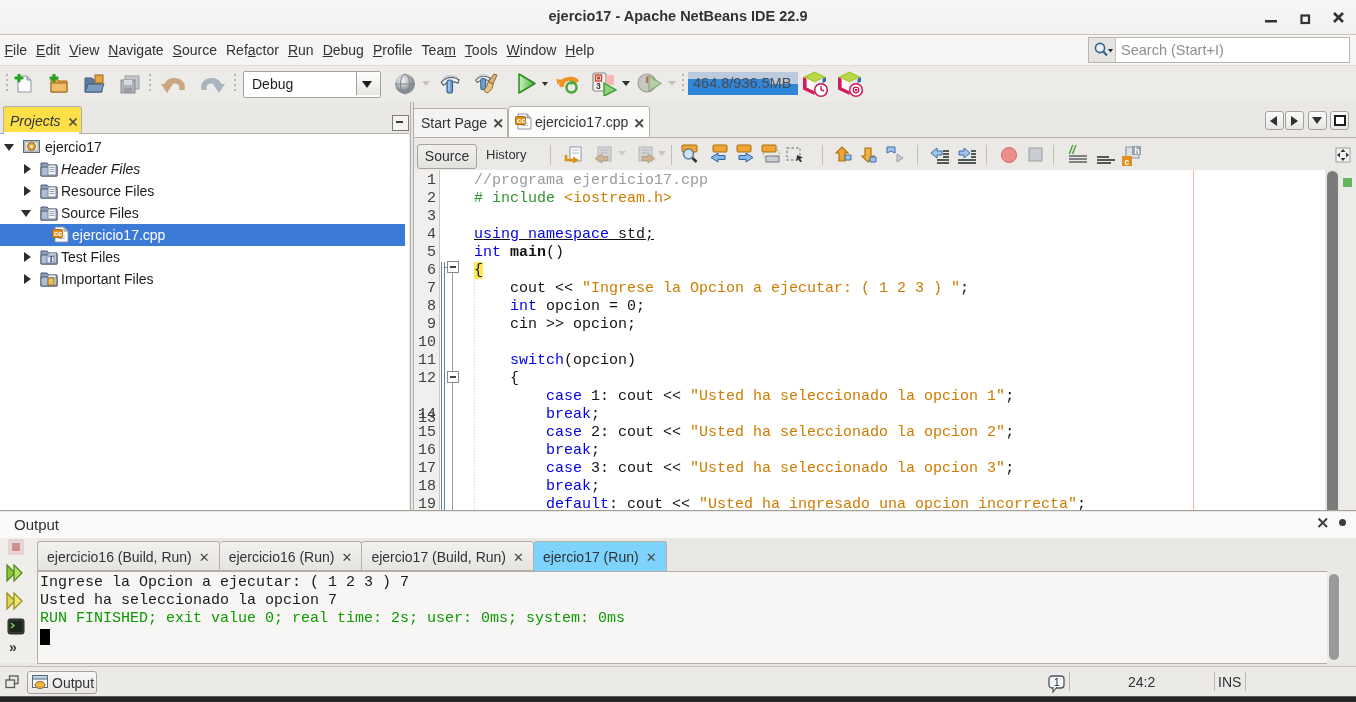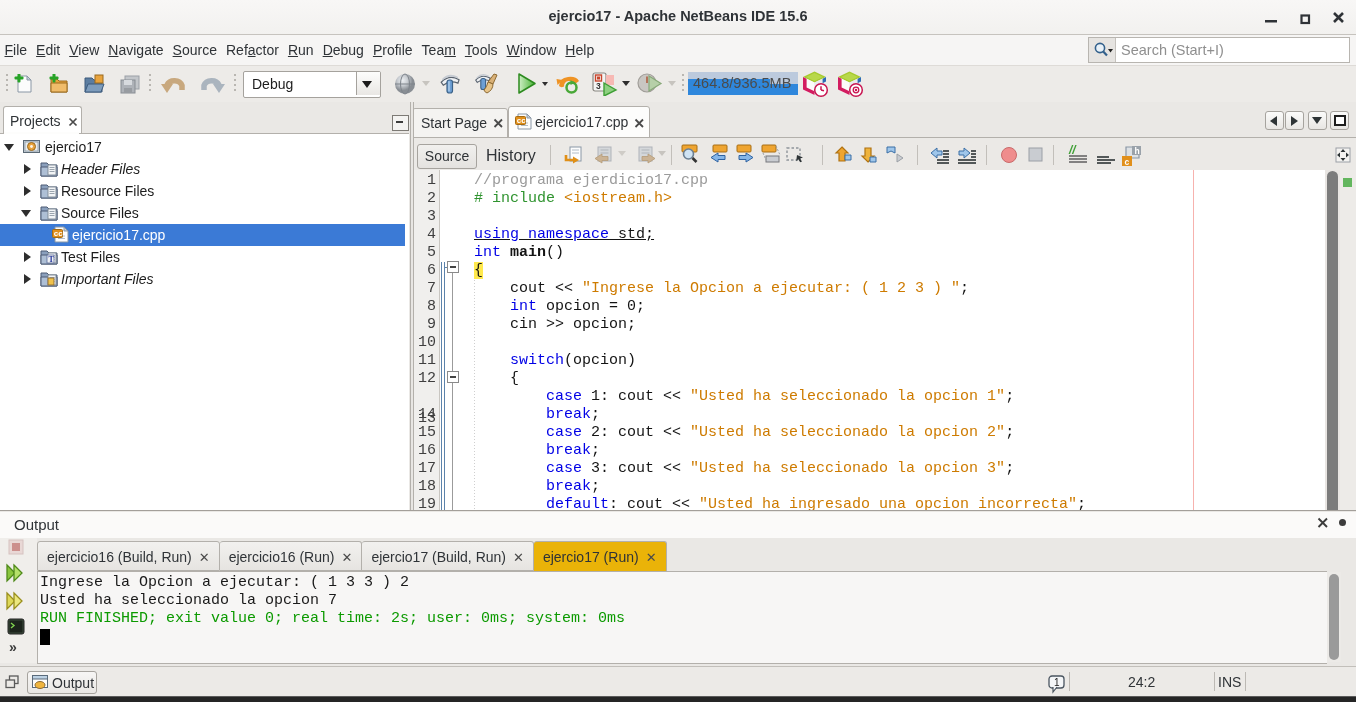--- a/index.html
+++ b/index.html
@@ -10,21 +10,21 @@
   #titlebar{left:0;top:0;width:1356px;height:34px;background:linear-gradient(#f8f7f6,#f2f1ef);
     border-bottom:1px solid #c6c3be;}
   #title{left:0;top:8px;width:1356px;text-align:center;font-weight:bold;font-size:14.5px;color:#2f3337;}
   #menubar{left:0;top:35px;width:1356px;height:30px;background:#f6f5f4;}
   .menuitem{display:inline-block;padding:7px 4.5px 0 4.5px;font-size:14px;color:#2f3337;}
   #toolbar{left:0;top:65px;width:1356px;height:36px;background:#edebe8;border-top:1px solid #dedbd7;border-bottom:1px solid #cdcac5;}
   .tsep{position:absolute;top:8px;width:3px;height:20px;
     background-image:repeating-linear-gradient(#b9b6b1 0 2px, transparent 2px 5px);background-size:2px 100%;background-repeat:no-repeat;background-position:center;}
   
   #leftpanel{left:0;top:102px;width:411px;height:408px;background:#eae8e5;}
-  #lp-tab{left:3px;top:4px;width:77px;height:28px;background:#ffffff;border:1px solid #b3b0ab;border-bottom:none;border-radius:3px 3px 0 0;}
+  #lp-tab{left:3px;top:4px;width:77px;height:28px;background:#fde047;border:1px solid #b3b0ab;border-bottom:none;border-radius:3px 3px 0 0;font-style:italic;}
   #lp-tree{left:0;top:31px;width:409px;height:377px;background:#ffffff;border-top:1px solid #b3b0ab;}
   .trow{position:absolute;left:0;width:405px;height:22px;}
   .tlabel{position:absolute;top:3px;font-size:14px;color:#1c1c1c;}
   .arrow{position:absolute;width:0;height:0;}
   .arr-down{border-left:5px solid transparent;border-right:5px solid transparent;border-top:7px solid #2e2e2e;}
   .arr-right{border-top:5px solid transparent;border-bottom:5px solid transparent;border-left:7px solid #2e2e2e;}
   
   #editor-tabs{left:411px;top:102px;width:945px;height:36px;background:#eae8e5;border-bottom:0;}
   #editor-toolbar{left:411px;top:138px;width:945px;height:32px;background:#ebe9e6;border-bottom:1px solid #cfccc7;}
   #editor{left:414px;top:170px;width:942px;height:340px;background:#ffffff;}
@@ -35,32 +35,32 @@
   .str{color:#ce7b00;}
   .cmt{color:#9b9b9b;}
   .grn{color:#309430;}
   
   #output{left:0;top:510px;width:1356px;height:156px;background:#eae8e5;border-top:1px solid #a39f9a;}
   #out-console{left:37px;top:60px;width:1289px;height:91px;background:#f7f6f5;border:1px solid #b3b0ab;border-right:none;}
   .outline{position:absolute;left:2px;font-family:"Liberation Mono",monospace;font-size:15px;line-height:18px;white-space:pre;color:#1a1a1a;}
   .otab{display:inline-block;box-sizing:border-box;height:30px;padding:7px 9px 0 9px;font-size:14px;color:#2f3337;
     background:linear-gradient(#f2f1ef,#e6e4e1);border:1px solid #b3b0ab;border-left:none;border-radius:3px 3px 0 0;vertical-align:top;}
   #outtabs .otab:first-child{border-left:1px solid #b3b0ab;}
-  .otab-active{background:#eab308;border-bottom:none;height:31px;}
+  .otab-active{background:#7dd3fc;border-bottom:none;height:31px;}
   .ox{margin-left:7px;color:#4a4a4a;font-size:13px;}
   
   #statusbar{left:0;top:666px;width:1356px;height:30px;background:#eceae7;border-top:1px solid #c2bfba;}
   #darkstrip{left:0;top:696px;width:1356px;height:6px;background:#252525;border-top:1px solid #5b5b5b;}
   .ssep{position:absolute;top:5px;width:1px;height:19px;background:#bcb9b4;}
 </style>
 </head>
 <body>
 
   <div class="abs" id="titlebar"></div>
-  <div class="abs" id="title">ejercio17 - Apache NetBeans IDE 15.6</div>
+  <div class="abs" id="title">ejercio17 - Apache NetBeans IDE 22.9</div>
   <div class="abs" id="winbtns" style="left:1258px;top:8px;width:95px;height:20px;">
     <svg width="95" height="20">
       <rect x="7" y="12" width="12" height="2.5" fill="#2f3337"></rect>
       <rect x="43.5" y="7.5" width="7.5" height="7.5" fill="none" stroke="#2f3337" stroke-width="2.2"></rect>
       <path d="M76 5 L85 14 M85 5 L76 14" stroke="#2f3337" stroke-width="2.6"></path>
     </svg>
   </div>
 
   <div class="abs" id="menubar">
     <div style="padding-left:0px;"><span class="menuitem"><u>F</u>ile</span><span class="menuitem"><u>E</u>dit</span><span class="menuitem"><u>V</u>iew</span><span class="menuitem"><u>N</u>avigate</span><span class="menuitem"><u>S</u>ource</span><span class="menuitem">Ref<u>a</u>ctor</span><span class="menuitem"><u>R</u>un</span><span class="menuitem"><u>D</u>ebug</span><span class="menuitem"><u>P</u>rofile</span><span class="menuitem">Tea<u>m</u></span><span class="menuitem"><u>T</u>ools</span><span class="menuitem"><u>W</u>indow</span><span class="menuitem"><u>H</u>elp</span></div>
@@ -287,21 +287,21 @@
         </svg>
         <div class="tlabel" style="left:61px;">Test Files</div>
       </div>
 
       <div class="trow" style="top:134px;">
         <div class="arrow arr-right" style="left:24px;top:6px;"></div>
         <svg class="abs" style="left:40px;top:2px;" width="18" height="17">
           <use href="#foldericon"></use>
           <rect x="8" y="8" width="6" height="7" fill="#f0c24c" stroke="#8d6a33" stroke-width="0.9"></rect>
         </svg>
-        <div class="tlabel" style="left:61px;font-style:italic;">Important Files</div>
+        <div class="tlabel" style="left:61px;">Important Files</div>
       </div>
     </div>
   </div>
   <svg width="0" height="0" style="position:absolute;">
     <defs>
       <g id="foldericon">
         <path d="M1 3 h6 l2 2 h8 v11 h-16 z" fill="#8ba0bd" stroke="#4c5b74" stroke-width="1"></path>
         <path d="M1 7 h16 v9 h-16 z" fill="#aebfd5" stroke="#4c5b74" stroke-width="1"></path>
         <rect x="8" y="5" width="8" height="10" fill="#f2f4f6" stroke="#7c8894" stroke-width="0.9"></rect>
         <line x1="9.5" y1="7.5" x2="14.5" y2="7.5" stroke="#9aa4ae" stroke-width="1"></line>
@@ -350,21 +350,21 @@
     </div>
     <div class="abs" style="left:919px;top:9px;width:17px;height:17px;background:linear-gradient(#fbfbfa,#e8e6e3);border:1px solid #a6a39e;border-radius:3px;">
       <div class="abs" style="left:3px;top:3px;width:8px;height:7px;border:2px solid #1e1e1e;background:#fff;"></div>
     </div>
   </div>
   <div class="abs" id="editor-toolbar">
 
     <div class="abs" style="left:6px;top:6px;width:58px;height:23px;background:linear-gradient(#f1f0ee,#e4e2df);border:1px solid #a6a39e;border-radius:3px;">
       <div class="abs" style="left:0;top:3px;width:58px;text-align:center;font-size:14px;color:#2f3337;">Source</div>
     </div>
-    <div class="abs" style="left:75px;top:9px;font-size:16px;color:#2f3337;">History</div>
+    <div class="abs" style="left:75px;top:9px;font-size:13px;color:#2f3337;">History</div>
     <div class="abs" style="left:139px;top:7px;width:1px;height:20px;background:#c2bfba;"></div>
 
     <svg class="abs" style="left:153px;top:7px;" width="20" height="20">
       <rect x="6" y="2" width="11" height="14" fill="#fdfdfd" stroke="#8a97a5" stroke-width="1"></rect>
       <line x1="8" y1="5" x2="15" y2="5" stroke="#b2bcc6" stroke-width="1"></line>
       <line x1="8" y1="8" x2="15" y2="8" stroke="#b2bcc6" stroke-width="1"></line>
       <path d="M2 10 v5 h9" fill="none" stroke="#e08f17" stroke-width="2.6"></path>
       <path d="M9 11.5 l6 3.5 l-6 3.5 z" fill="#e08f17"></path>
     </svg>
 
@@ -580,21 +580,21 @@
       <rect x="2.5" y="2.5" width="13" height="12" fill="#1c241c"></rect>
       <path d="M4 5 l3 2.5 l-3 2.5" fill="none" stroke="#7fd24f" stroke-width="1.4"></path>
     </svg>
     <div class="abs" style="left:9px;top:128px;font-size:14px;font-weight:bold;color:#3c3c3c;">»</div>
 
     <div class="abs" style="left:37px;top:30px;height:32px;white-space:nowrap;" id="outtabs">
       <div class="otab" style="">ejercicio16 (Build, Run)<span class="ox">✕</span></div><div class="otab">ejercicio16 (Run)<span class="ox">✕</span></div><div class="otab">ejercio17 (Build, Run)<span class="ox">✕</span></div><div class="otab otab-active">ejercio17 (Run)<span class="ox">✕</span></div>
     </div>
 
     <div class="abs" id="out-console">
-      <div class="outline" style="top:2px;">Ingrese la Opcion a ejecutar: ( 1 3 3 ) 2</div>
+      <div class="outline" style="top:2px;">Ingrese la Opcion a ejecutar: ( 1 2 3 ) 7</div>
       <div class="outline" style="top:20px;">Usted ha seleccionado la opcion 7</div>
       <div class="outline" style="top:38px;color:#0c9a00;">RUN FINISHED; exit value 0; real time: 2s; user: 0ms; system: 0ms</div>
       <div class="abs" style="left:2px;top:57px;width:10px;height:16px;background:#000;"></div>
     </div>
     <div class="abs" style="left:1327px;top:61px;width:14px;height:90px;background:#eceae7;"></div>
     <div class="abs" style="left:1329px;top:63px;width:10px;height:86px;background:#9a9a9a;border-radius:5px;"></div>
   </div>
 
   <div class="abs" id="statusbar">
     <svg class="abs" style="left:5px;top:8px;" width="14" height="14">

